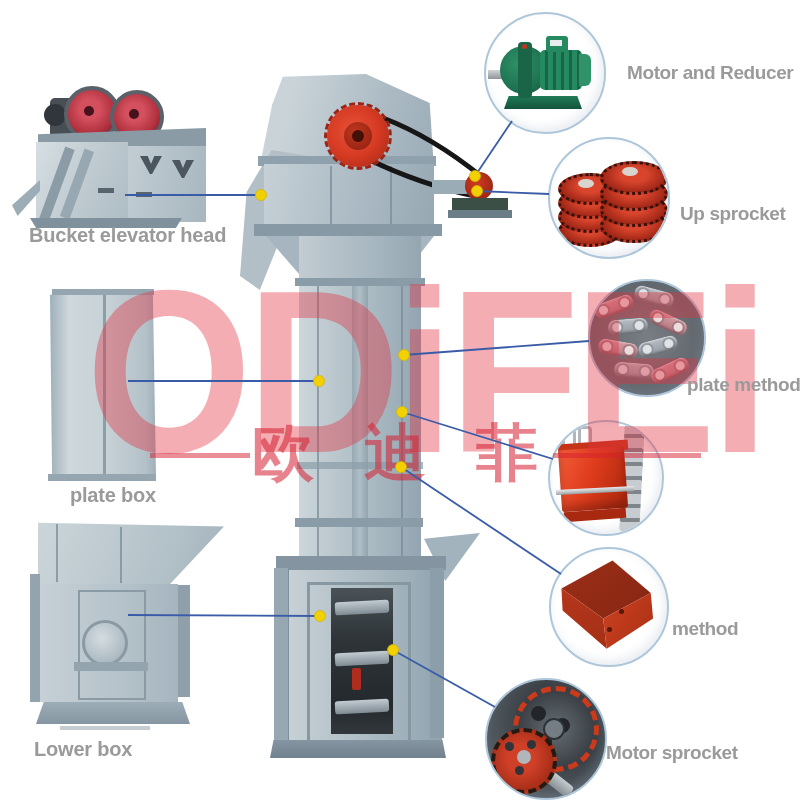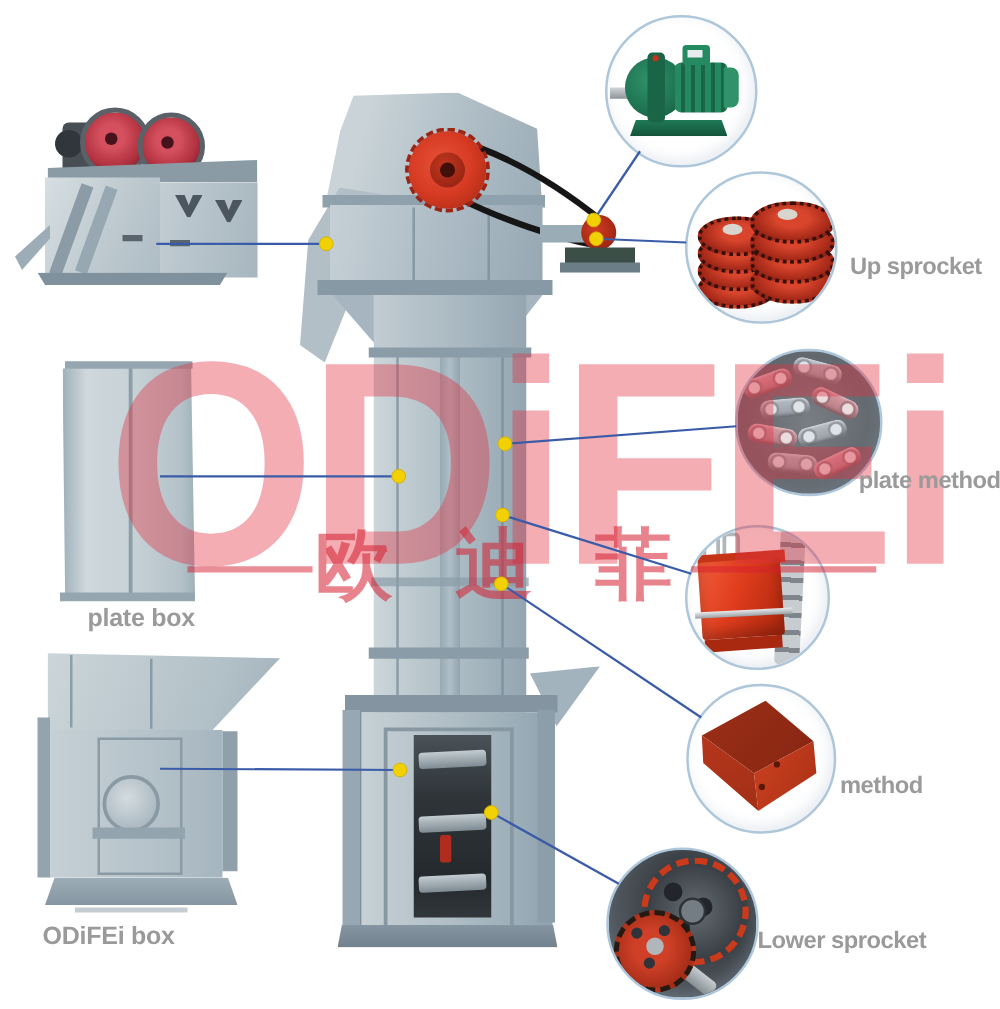--- a/index.html
+++ b/index.html
@@ -224,20 +224,22 @@
       <circle cx="320" cy="616" r="5.5"></circle>
       <circle cx="475" cy="176" r="5.5"></circle>
       <circle cx="477" cy="191" r="5.5"></circle>
       <circle cx="404" cy="355" r="5.5"></circle>
       <circle cx="402" cy="412" r="5.5"></circle>
       <circle cx="401" cy="467" r="5.5"></circle>
       <circle cx="393" cy="650" r="5.5"></circle>
     </g>
   </svg>
 
+  <div class="lbl lbl-l" style="left:29px;top:224px;">Bucket elevator head</div>
   <div class="lbl lbl-l" style="left:70px;top:484px;">plate box</div>
-  <div class="lbl lbl-l" style="left:34px;top:738px;">ODiFEi box</div>
+  <div class="lbl lbl-l" style="left:34px;top:738px;">Lower box</div>
+  <div class="lbl lbl-r" style="left:627px;top:62px;">Motor and Reducer</div>
   <div class="lbl lbl-r" style="left:680px;top:203px;">Up sprocket</div>
   <div class="lbl lbl-r" style="left:687px;top:374px;">plate method</div>
   <div class="lbl lbl-r" style="left:672px;top:618px;">method</div>
-  <div class="lbl lbl-r" style="left:606px;top:742px;">Lower sprocket</div>
+  <div class="lbl lbl-r" style="left:606px;top:742px;">Motor sprocket</div>
 
 </div>
 
 </body></html>

